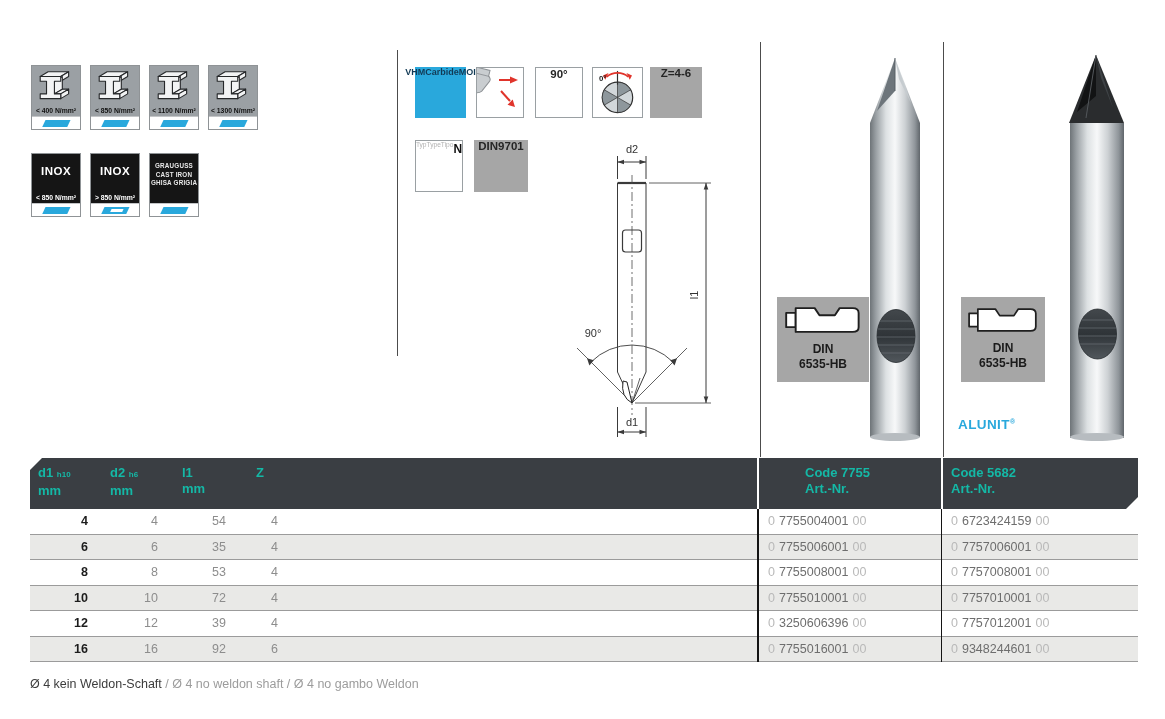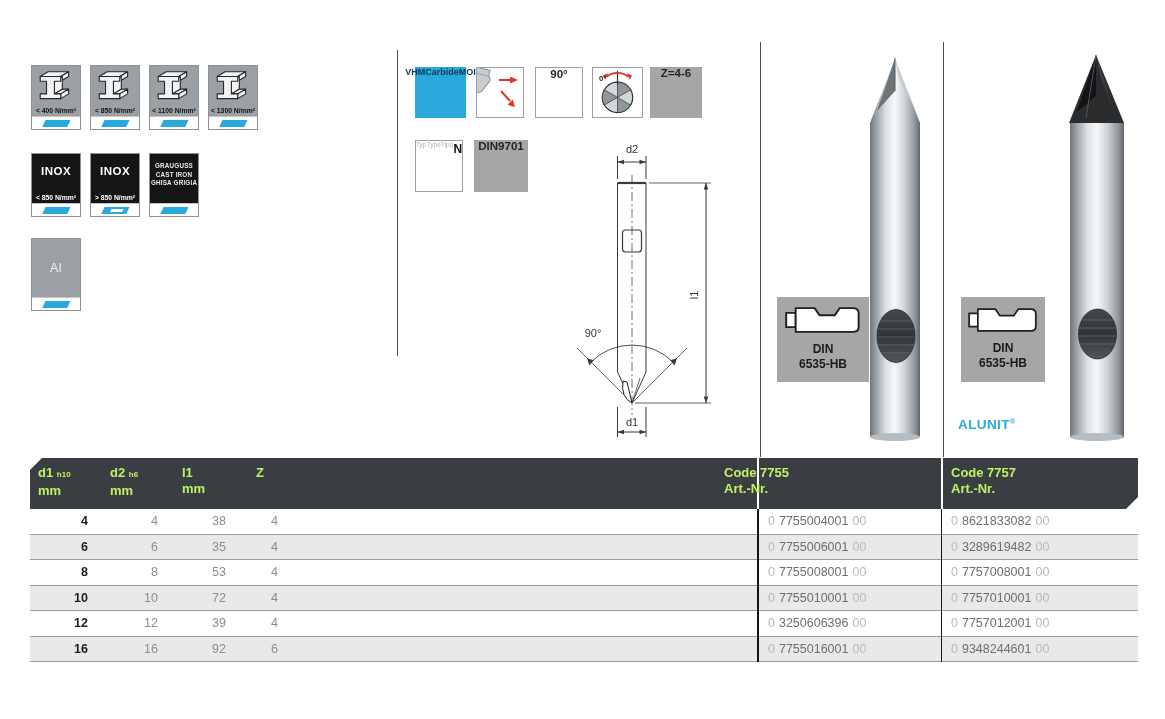--- a/index.html
+++ b/index.html
@@ -39,21 +39,21 @@
   
   .vline{position:absolute;width:1px;background:#4c4c4c;}
 
   
   .din-badge{position:absolute;background:#a6a6a6;text-align:center;height:85px;}
   .din-badge .lines{font-size:12px;font-weight:bold;color:#1b1b1b;line-height:14.5px;margin-top:2px;}
   .alunit{position:absolute;font-size:13.5px;font-weight:bold;color:#29a8dc;letter-spacing:.4px;}
   .alunit sup{font-size:7px;}
 
   
-  .tbl-header{position:absolute;left:30px;top:458px;width:1108px;height:51px;background:#3a3e43;color:#bef264;
+  .tbl-header{position:absolute;left:30px;top:458px;width:1108px;height:51px;background:#3a3e43;color:#14b8a6;
       clip-path:polygon(12px 0,100% 0,100% calc(100% - 12px),calc(100% - 12px) 100%,0 100%,0 12px);}
   .hcell{position:absolute;top:7px;font-weight:bold;font-size:13px;line-height:16px;white-space:nowrap;}
   .hcell .sub{font-size:8px;}
   .hsep{position:absolute;top:0;height:100%;width:2px;background:#fff;}
   .rows{position:absolute;left:30px;top:509px;width:1108px;height:153px;}
   .row{position:relative;height:25.5px;box-sizing:border-box;border-bottom:1px solid #9b9b9b;}
   .row.alt{background:#e9e9e7;}
   .cell{position:absolute;top:0;height:24px;line-height:24px;font-size:12.5px;white-space:nowrap;}
   .c-d1{left:8px;width:50px;text-align:right;font-weight:bold;color:#1c1c1c;}
   .c-d2{left:78px;width:50px;text-align:right;color:#8d8d8d;}
@@ -157,26 +157,20 @@
     <div class="ci-lines">
       <div>GRAUGUSS</div>
       <div>CAST IRON</div>
       <div>GHISA GRIGIA</div>
     </div>
     <div class="mat-strip" style="margin-top:auto;">
         <div class="pgram"></div>
       </div>
   </div>
 
-  <div class="mat-badge alu" style="left:31px;top:238px;">
-    <div class="mat-art alu-text">Al</div>
-    <div class="mat-strip">
-        <div class="pgram"></div>
-      </div>
-  </div>
 
   <div class="vline" style="left:397px;top:50px;height:306px;"></div>
   <div class="vline" style="left:760px;top:42px;height:415px;"></div>
   <div class="vline" style="left:943px;top:42px;height:415px;"></div>
 
   <div class="spec-box blue" style="left:415px;top:67px;width:51px;">
     <div class="vhm-line">VHM</div>
     <div class="vhm-line">Carbide</div>
     <div class="vhm-line">MOI</div>
   </div>
@@ -387,46 +381,46 @@
     </div>
     <div class="hcell" style="left:152px;">
       <span>l1</span><br>
       <span>mm</span>
     </div>
     <div class="hcell" style="left:226px;">
       <span>Z</span>
     </div>
     <div class="hsep" style="left:727px;"></div>
     <div class="hsep" style="left:911px;"></div>
-    <div class="hcell" style="left:694px;">
+    <div class="hcell" style="left:775px;">
       <span>Code 7755</span><br>
       <span>Art.-Nr.</span>
     </div>
     <div class="hcell" style="left:921px;">
-      <span>Code 7757</span><br>
+      <span>Code 5682</span><br>
       <span>Art.-Nr.</span>
     </div>
   </div>
 
   <div class="rows">
     <div class="row">
       <span class="cell c-d1">4</span>
       <span class="cell c-d2">4</span>
-      <span class="cell c-l1">38</span>
+      <span class="cell c-l1">54</span>
       <span class="cell c-z">4</span>
       <span class="cell c-a1"><span class="code-p">0</span><span class="code-n">7755004001</span><span class="code-s">00</span></span>
-      <span class="cell c-a2"><span class="code-p">0</span><span class="code-n">8621833082</span><span class="code-s">00</span></span>
+      <span class="cell c-a2"><span class="code-p">0</span><span class="code-n">6723424159</span><span class="code-s">00</span></span>
     </div>
     <div class="row alt">
       <span class="cell c-d1">6</span>
       <span class="cell c-d2">6</span>
       <span class="cell c-l1">35</span>
       <span class="cell c-z">4</span>
       <span class="cell c-a1"><span class="code-p">0</span><span class="code-n">7755006001</span><span class="code-s">00</span></span>
-      <span class="cell c-a2"><span class="code-p">0</span><span class="code-n">3289619482</span><span class="code-s">00</span></span>
+      <span class="cell c-a2"><span class="code-p">0</span><span class="code-n">7757006001</span><span class="code-s">00</span></span>
     </div>
     <div class="row">
       <span class="cell c-d1">8</span>
       <span class="cell c-d2">8</span>
       <span class="cell c-l1">53</span>
       <span class="cell c-z">4</span>
       <span class="cell c-a1"><span class="code-p">0</span><span class="code-n">7755008001</span><span class="code-s">00</span></span>
       <span class="cell c-a2"><span class="code-p">0</span><span class="code-n">7757008001</span><span class="code-s">00</span></span>
     </div>
     <div class="row alt">
@@ -450,14 +444,17 @@
       <span class="cell c-d2">16</span>
       <span class="cell c-l1">92</span>
       <span class="cell c-z">6</span>
       <span class="cell c-a1"><span class="code-p">0</span><span class="code-n">7755016001</span><span class="code-s">00</span></span>
       <span class="cell c-a2"><span class="code-p">0</span><span class="code-n">9348244601</span><span class="code-s">00</span></span>
     </div>
     <div class="bsep" style="left:727px;"></div>
     <div class="bsep" style="left:910.5px;"></div>
   </div>
 
+  <div class="footnote">
+    <span class="fn-de">Ø 4 kein Weldon-Schaft</span><span class="fn-rest"> / Ø 4 no weldon shaft / Ø 4 no gambo Weldon</span>
+  </div>
 
 </div>
 
 </body></html>

